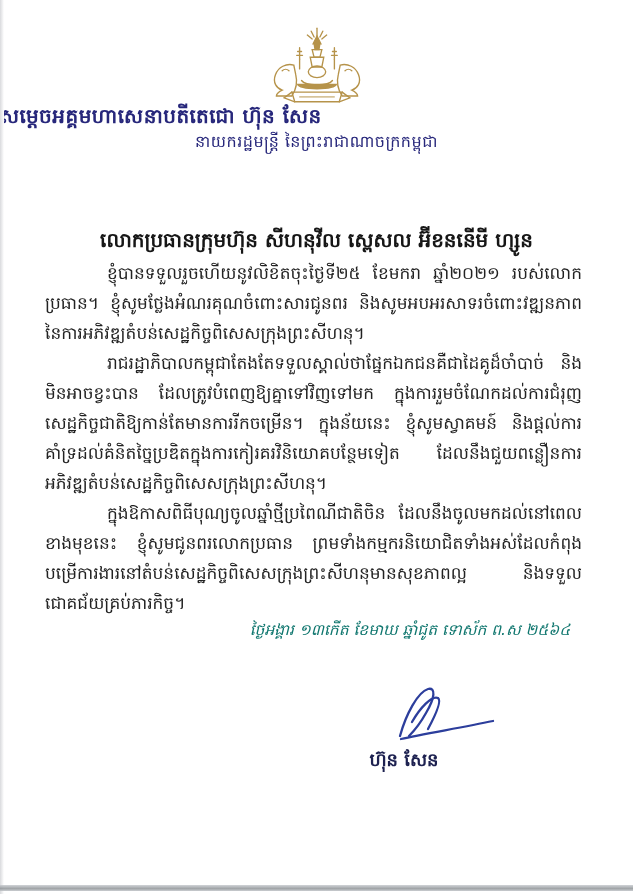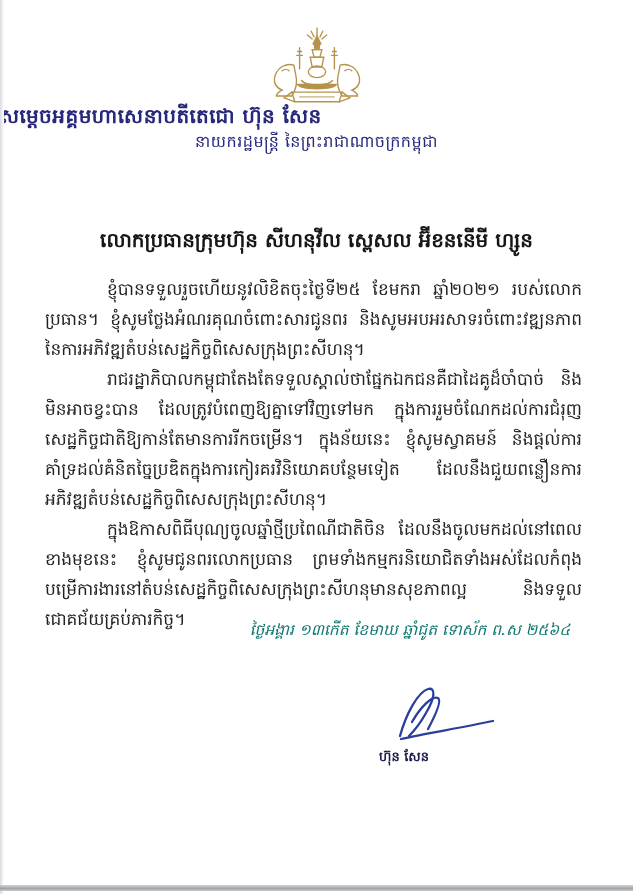--- a/index.html
+++ b/index.html
@@ -44,40 +44,40 @@
   .salut-title{
     position:absolute;top:188px;left:0;width:100%;
     text-align:center;font-size:18px;font-weight:bold;color:#161616;
   }
   .salut-recipient{
     position:absolute;top:218px;left:0;width:100%;
     text-align:center;font-size:20px;font-weight:bold;color:#161616;margin-top:9px;
   }
   
   .body-text{
-    position:absolute;top:274px;left:45px;width:537px;
+    position:absolute;top:258px;left:45px;width:537px;
     font-size:17px;line-height:30px;color:#222222;
     text-align:justify;
   }
   .body-text p{
     margin:0;text-indent:62px;
   }
   
   .dateline{
     position:absolute;top:615px;left:240px;width:340px;
     text-align:center;font-style:italic;
     font-size:15.5px;line-height:30px;color:#0f766e;
   }
   
   .signature{
     position:absolute;top:684px;left:388px;width:114px;height:60px;
   }
   .signer-name{
     position:absolute;top:748px;left:344px;width:120px;
-    text-align:center;font-size:13px;font-weight:bold;color:#1d2150;
+    text-align:center;font-size:18px;font-weight:bold;color:#1d2150;
   }
 </style>
 </head>
 <body>
 
 <div class="page">
 
   <svg class="emblem" viewBox="0 0 120 82" aria-hidden="true">
     <g stroke="#b6934a" fill="none" stroke-width="1.4" stroke-linecap="round">
 

